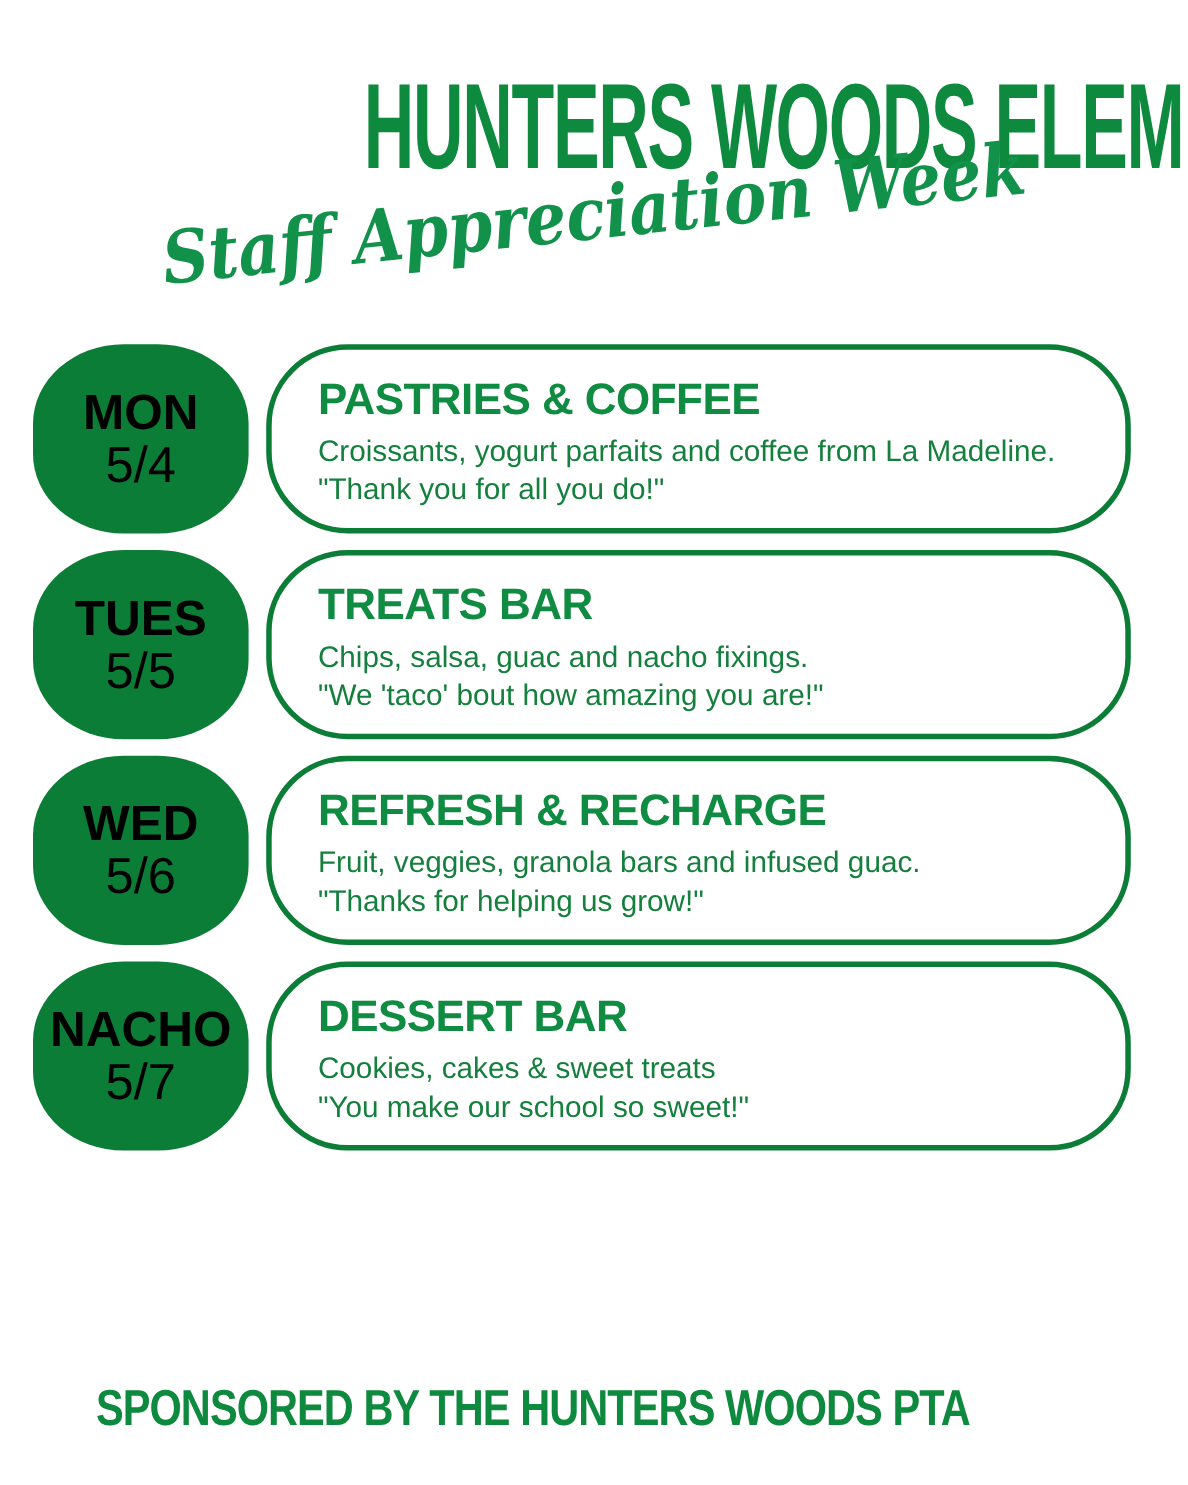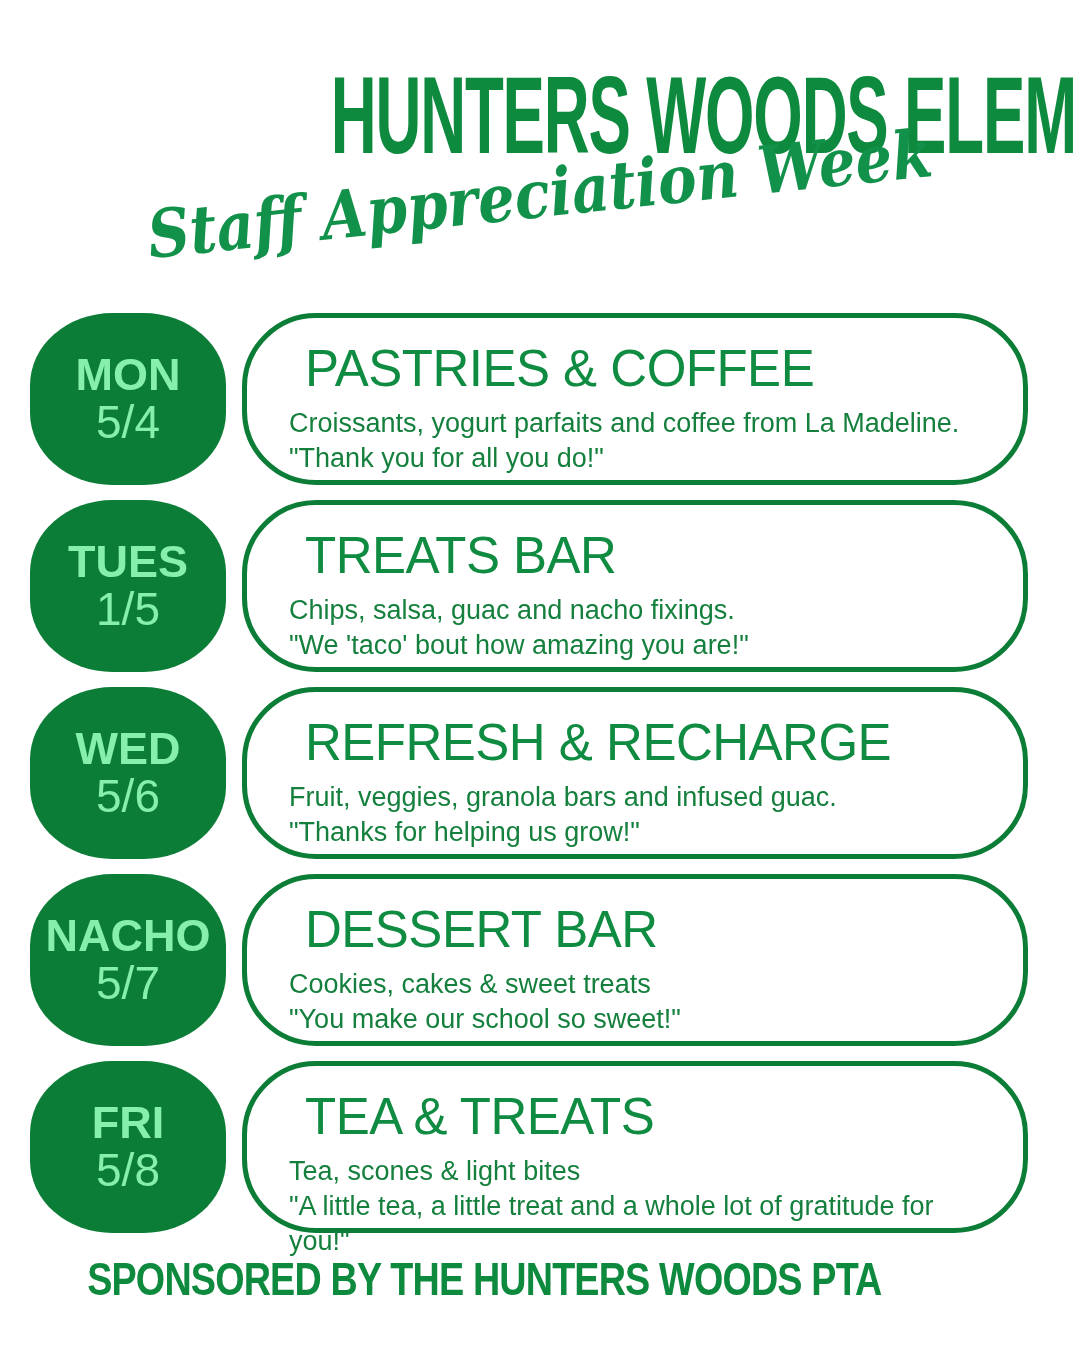--- a/index.html
+++ b/index.html
@@ -70,21 +70,21 @@
     align-items: stretch;
     gap: 16px;
     height: 172px;
   }
   .day-badge {
     flex: 0 0 196px;
     width: 196px;
     height: 172px;
     background: #0c7d36;
     border-radius: 42%;
-    color: #86efac;
+    color: #000000;
     display: flex;
     flex-direction: column;
     align-items: center;
     justify-content: center;
     text-align: center;
   }
   .day-badge .day {
     font-size: 45px;
     font-weight: bold;
     line-height: 1.05;
@@ -98,25 +98,25 @@
   .event-card {
     flex: 1 1 auto;
     border: 5px solid #0c7d36;
     border-radius: 74px;
     box-sizing: border-box;
     padding: 20px 40px 0 42px;
     background: #ffffff;
   }
   .event-title {
     color: #0f8c41;
-    font-size: 51px;
-    font-weight: normal;
+    font-size: 40px;
+    font-weight: bold;
     letter-spacing: -0.5px;
     line-height: 1.15;
-    margin: 2px 0 7px 16px;
+    margin: 2px 0 7px 0;
   }
   .event-line {
     color: #15803d;
     font-size: 27px;
     line-height: 35px;
   }
 
   
   .footer {
     position: absolute;
@@ -159,21 +159,21 @@
       <div class="event-card">
         <div class="event-title">PASTRIES &amp; COFFEE</div>
         <div class="event-line">Croissants, yogurt parfaits and coffee from La Madeline.</div>
         <div class="event-line">"Thank you for all you do!"</div>
       </div>
     </div>
 
     <div class="row">
       <div class="day-badge">
         <span class="day">TUES</span>
-        <span class="date">1/5</span>
+        <span class="date">5/5</span>
       </div>
       <div class="event-card">
         <div class="event-title">TREATS BAR</div>
         <div class="event-line">Chips, salsa, guac and nacho fixings.</div>
         <div class="event-line">"We 'taco' bout how amazing you are!"</div>
       </div>
     </div>
 
     <div class="row">
       <div class="day-badge">
@@ -192,31 +192,20 @@
         <span class="day">NACHO</span>
         <span class="date">5/7</span>
       </div>
       <div class="event-card">
         <div class="event-title">DESSERT BAR</div>
         <div class="event-line">Cookies, cakes &amp; sweet treats</div>
         <div class="event-line">"You make our school so sweet!"</div>
       </div>
     </div>
 
-    <div class="row">
-      <div class="day-badge">
-        <span class="day">FRI</span>
-        <span class="date">5/8</span>
-      </div>
-      <div class="event-card">
-        <div class="event-title">TEA &amp; TREATS</div>
-        <div class="event-line">Tea, scones &amp; light bites</div>
-        <div class="event-line">"A little tea, a little treat and a whole lot of gratitude for you!"</div>
-      </div>
-    </div>
 
   </div>
 
   <div class="footer">
     <span>SPONSORED BY THE HUNTERS WOODS PTA</span>
   </div>
 
 </div>
 
 </body></html>

